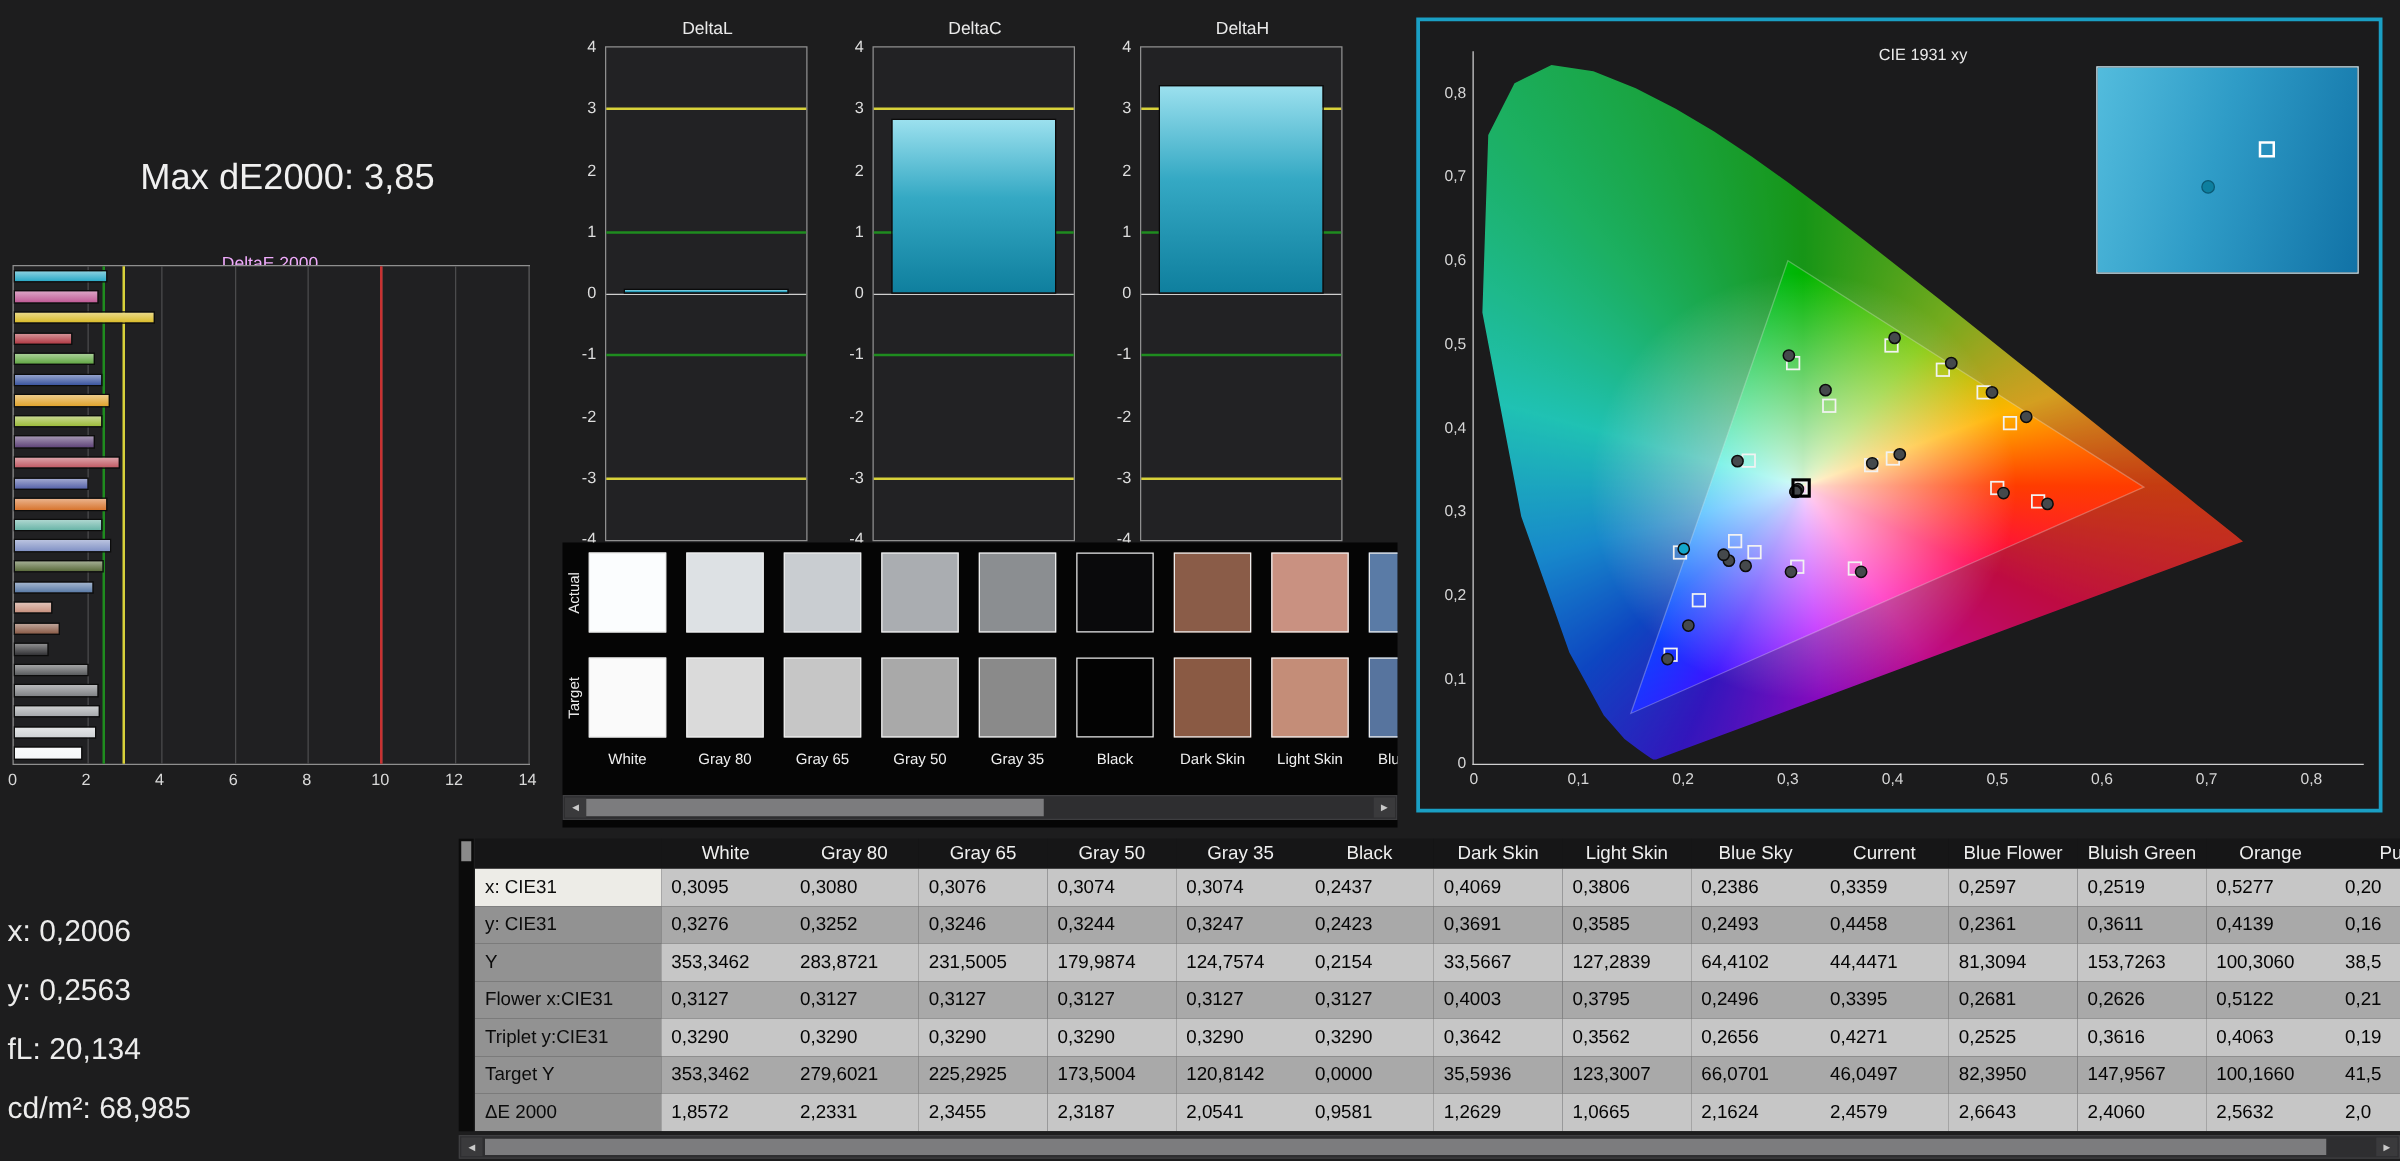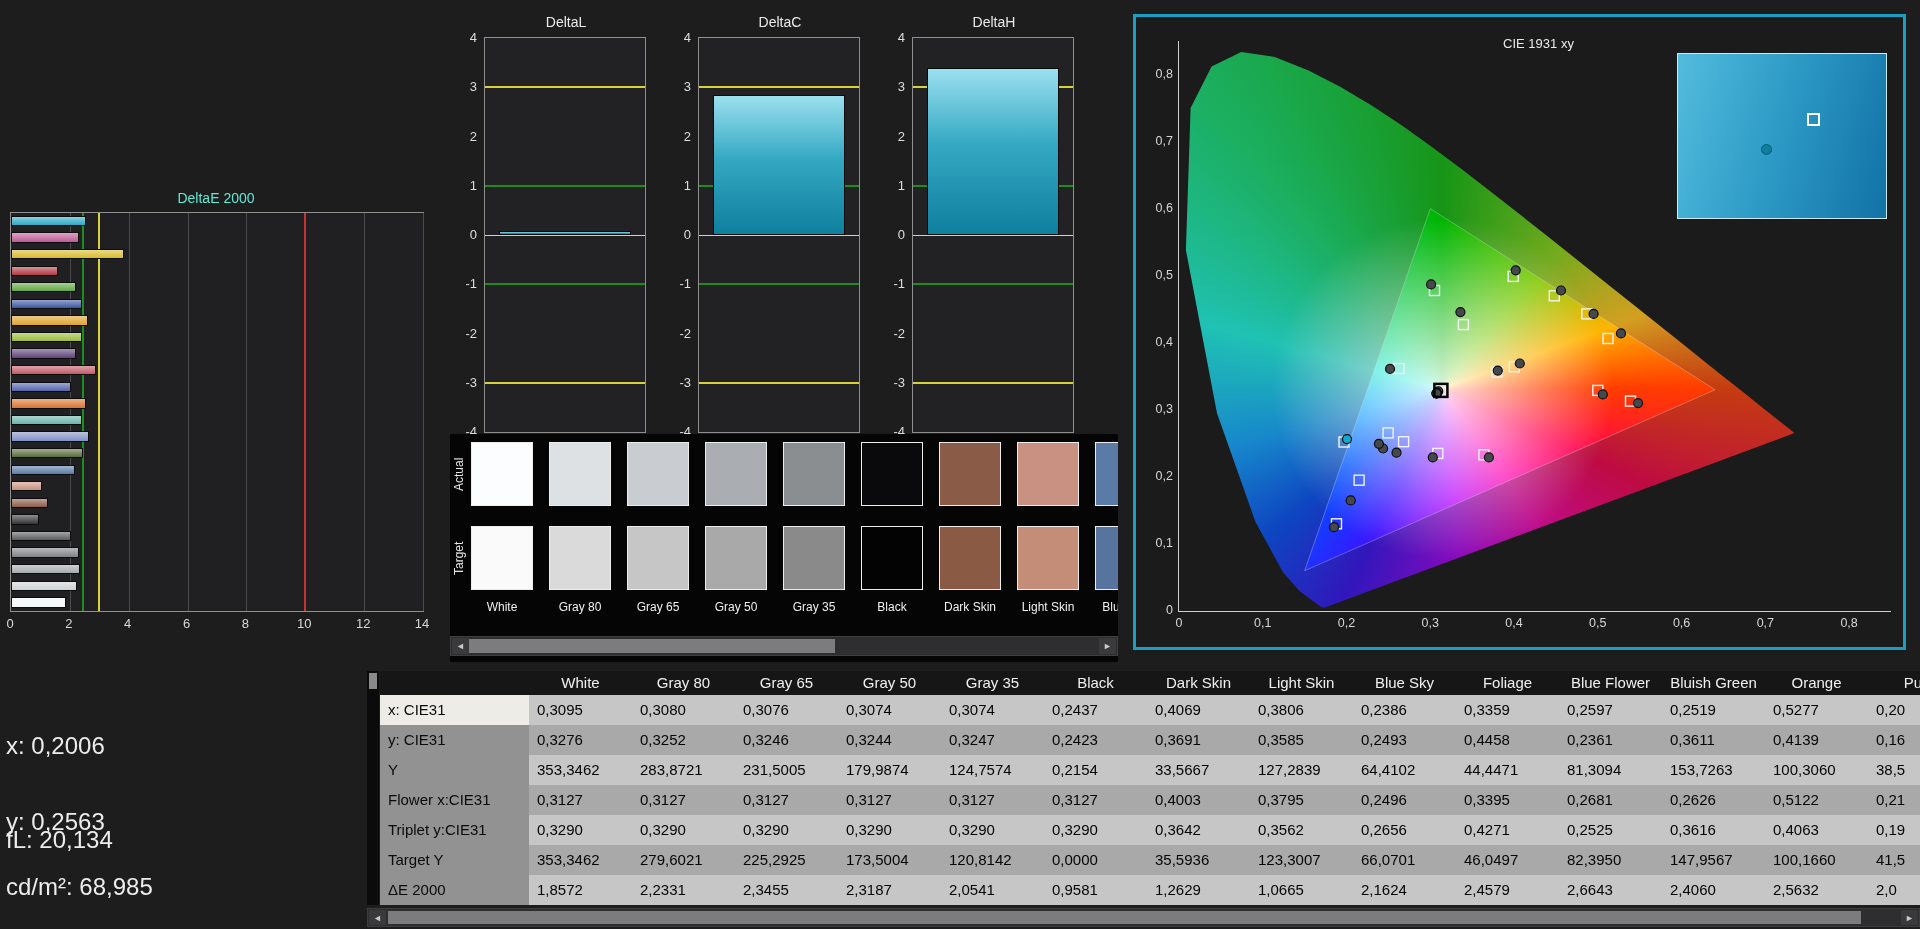--- a/index.html
+++ b/index.html
@@ -4,21 +4,21 @@
 <style>
   html,body{margin:0;padding:0;background:#111;}
   #app{position:relative;width:1920px;height:929px;background:#1d1d1e;overflow:hidden;
        font-family:"Liberation Sans",sans-serif;color:#e8e8e8;}
   
   #cc-title{position:absolute;left:16px;top:10px;font-size:38px;letter-spacing:.5px;color:#f4f4f4;}
   #cc-avg{position:absolute;left:0;top:84px;width:460px;text-align:center;font-size:29px;color:#f0f0f0;}
   #cc-max{position:absolute;left:0;top:126px;width:460px;text-align:center;font-size:29px;color:#f0f0f0;}
   
   #de-chart{position:absolute;left:8px;top:190px;width:424px;height:450px;}
-  #de-title{position:absolute;left:2px;top:0;width:412px;text-align:center;font-size:14px;color:#5eead4;}
+  #de-title{position:absolute;left:2px;top:12px;width:412px;text-align:center;font-size:14px;color:#f0abfc;}
   #de-plot{position:absolute;left:2px;top:22px;width:412px;height:398px;background:#202022;border:1px solid #8f8f8f;}
   .de-grid{position:absolute;top:0;bottom:0;width:1px;background:#4b4b4d;}
   .de-ref{width:2px;}
   .de-bar{position:absolute;left:0;border:1px solid #0c0c0c;box-sizing:border-box;}
   .de-xlab{position:absolute;top:426px;transform:translateX(-50%);font-size:13px;color:#d9d9d9;}
   
   #cr-title{position:absolute;left:6px;top:678px;font-size:30px;color:#f2f2f2;}
   .cr-line{position:absolute;left:6px;font-size:24px;color:#ececec;}
   
   .dc-chart{position:absolute;top:14px;width:194px;height:420px;}
@@ -79,20 +79,21 @@
   .rl.sel{background:#edece7;}
   .td{font-size:15px;color:#050505;line-height:30px;padding-left:8px;white-space:nowrap;
       overflow:hidden;box-sizing:border-box;}
   .row-a{background:#c6c6c6;} .row-b{background:#a9a9a9;}
 </style>
 </head>
 <body>
 
 <div id="app">
 
+  <div id="cc-max">Max dE2000: 3,85</div>
 
   <div id="de-chart">
     <div id="de-title">DeltaE 2000</div>
     <div id="de-plot">
         <div class="de-grid" style="left: 58.8571px;"></div>
         <div class="de-grid" style="left: 117.714px;"></div>
         <div class="de-grid" style="left: 176.571px;"></div>
         <div class="de-grid" style="left: 235.429px;"></div>
         <div class="de-grid" style="left: 294.286px;"></div>
         <div class="de-grid" style="left: 353.143px;"></div>
@@ -129,21 +130,21 @@
       <div class="de-xlab" style="left: 60.8571px;">2</div>
       <div class="de-xlab" style="left: 119.714px;">4</div>
       <div class="de-xlab" style="left: 178.571px;">6</div>
       <div class="de-xlab" style="left: 237.429px;">8</div>
       <div class="de-xlab" style="left: 296.286px;">10</div>
       <div class="de-xlab" style="left: 355.143px;">12</div>
       <div class="de-xlab" style="left: 414px;">14</div>
     </div>
 
   <div class="cr-line" style="top:732px">x: 0,2006</div>
-  <div class="cr-line" style="top:808px">y: 0,2563</div>
+  <div class="cr-line" style="top:779px">y: 0,2563</div>
   <div class="cr-line" style="top:826px">fL: 20,134</div>
   <div class="cr-line" style="top:873px">cd/m²: 68,985</div>
 
   <div class="dc-chart" style="left:454px">
     <div class="dc-title">DeltaL</div>
     <div class="dc-ticks">
         <div class="dc-tick" style="top: 0%;">4</div>
         <div class="dc-tick" style="top: 12.5%;">3</div>
         <div class="dc-tick" style="top: 25%;">2</div>
         <div class="dc-tick" style="top: 37.5%;">1</div>
@@ -332,21 +333,21 @@
       <div class="th"></div>
       <div class="th">White</div>
       <div class="th">Gray 80</div>
       <div class="th">Gray 65</div>
       <div class="th">Gray 50</div>
       <div class="th">Gray 35</div>
       <div class="th">Black</div>
       <div class="th">Dark Skin</div>
       <div class="th">Light Skin</div>
       <div class="th">Blue Sky</div>
-      <div class="th">Foliage</div>
+      <div class="th">Current</div>
       <div class="th">Blue Flower</div>
       <div class="th">Bluish Green</div>
       <div class="th">Orange</div>
       <div class="th">Purp</div>
       <div class="rl sel">x: CIE31</div>
       <div class="td row-a">0,3095</div>
       <div class="td row-a">0,3080</div>
       <div class="td row-a">0,3076</div>
       <div class="td row-a">0,3074</div>
       <div class="td row-a">0,3074</div>

